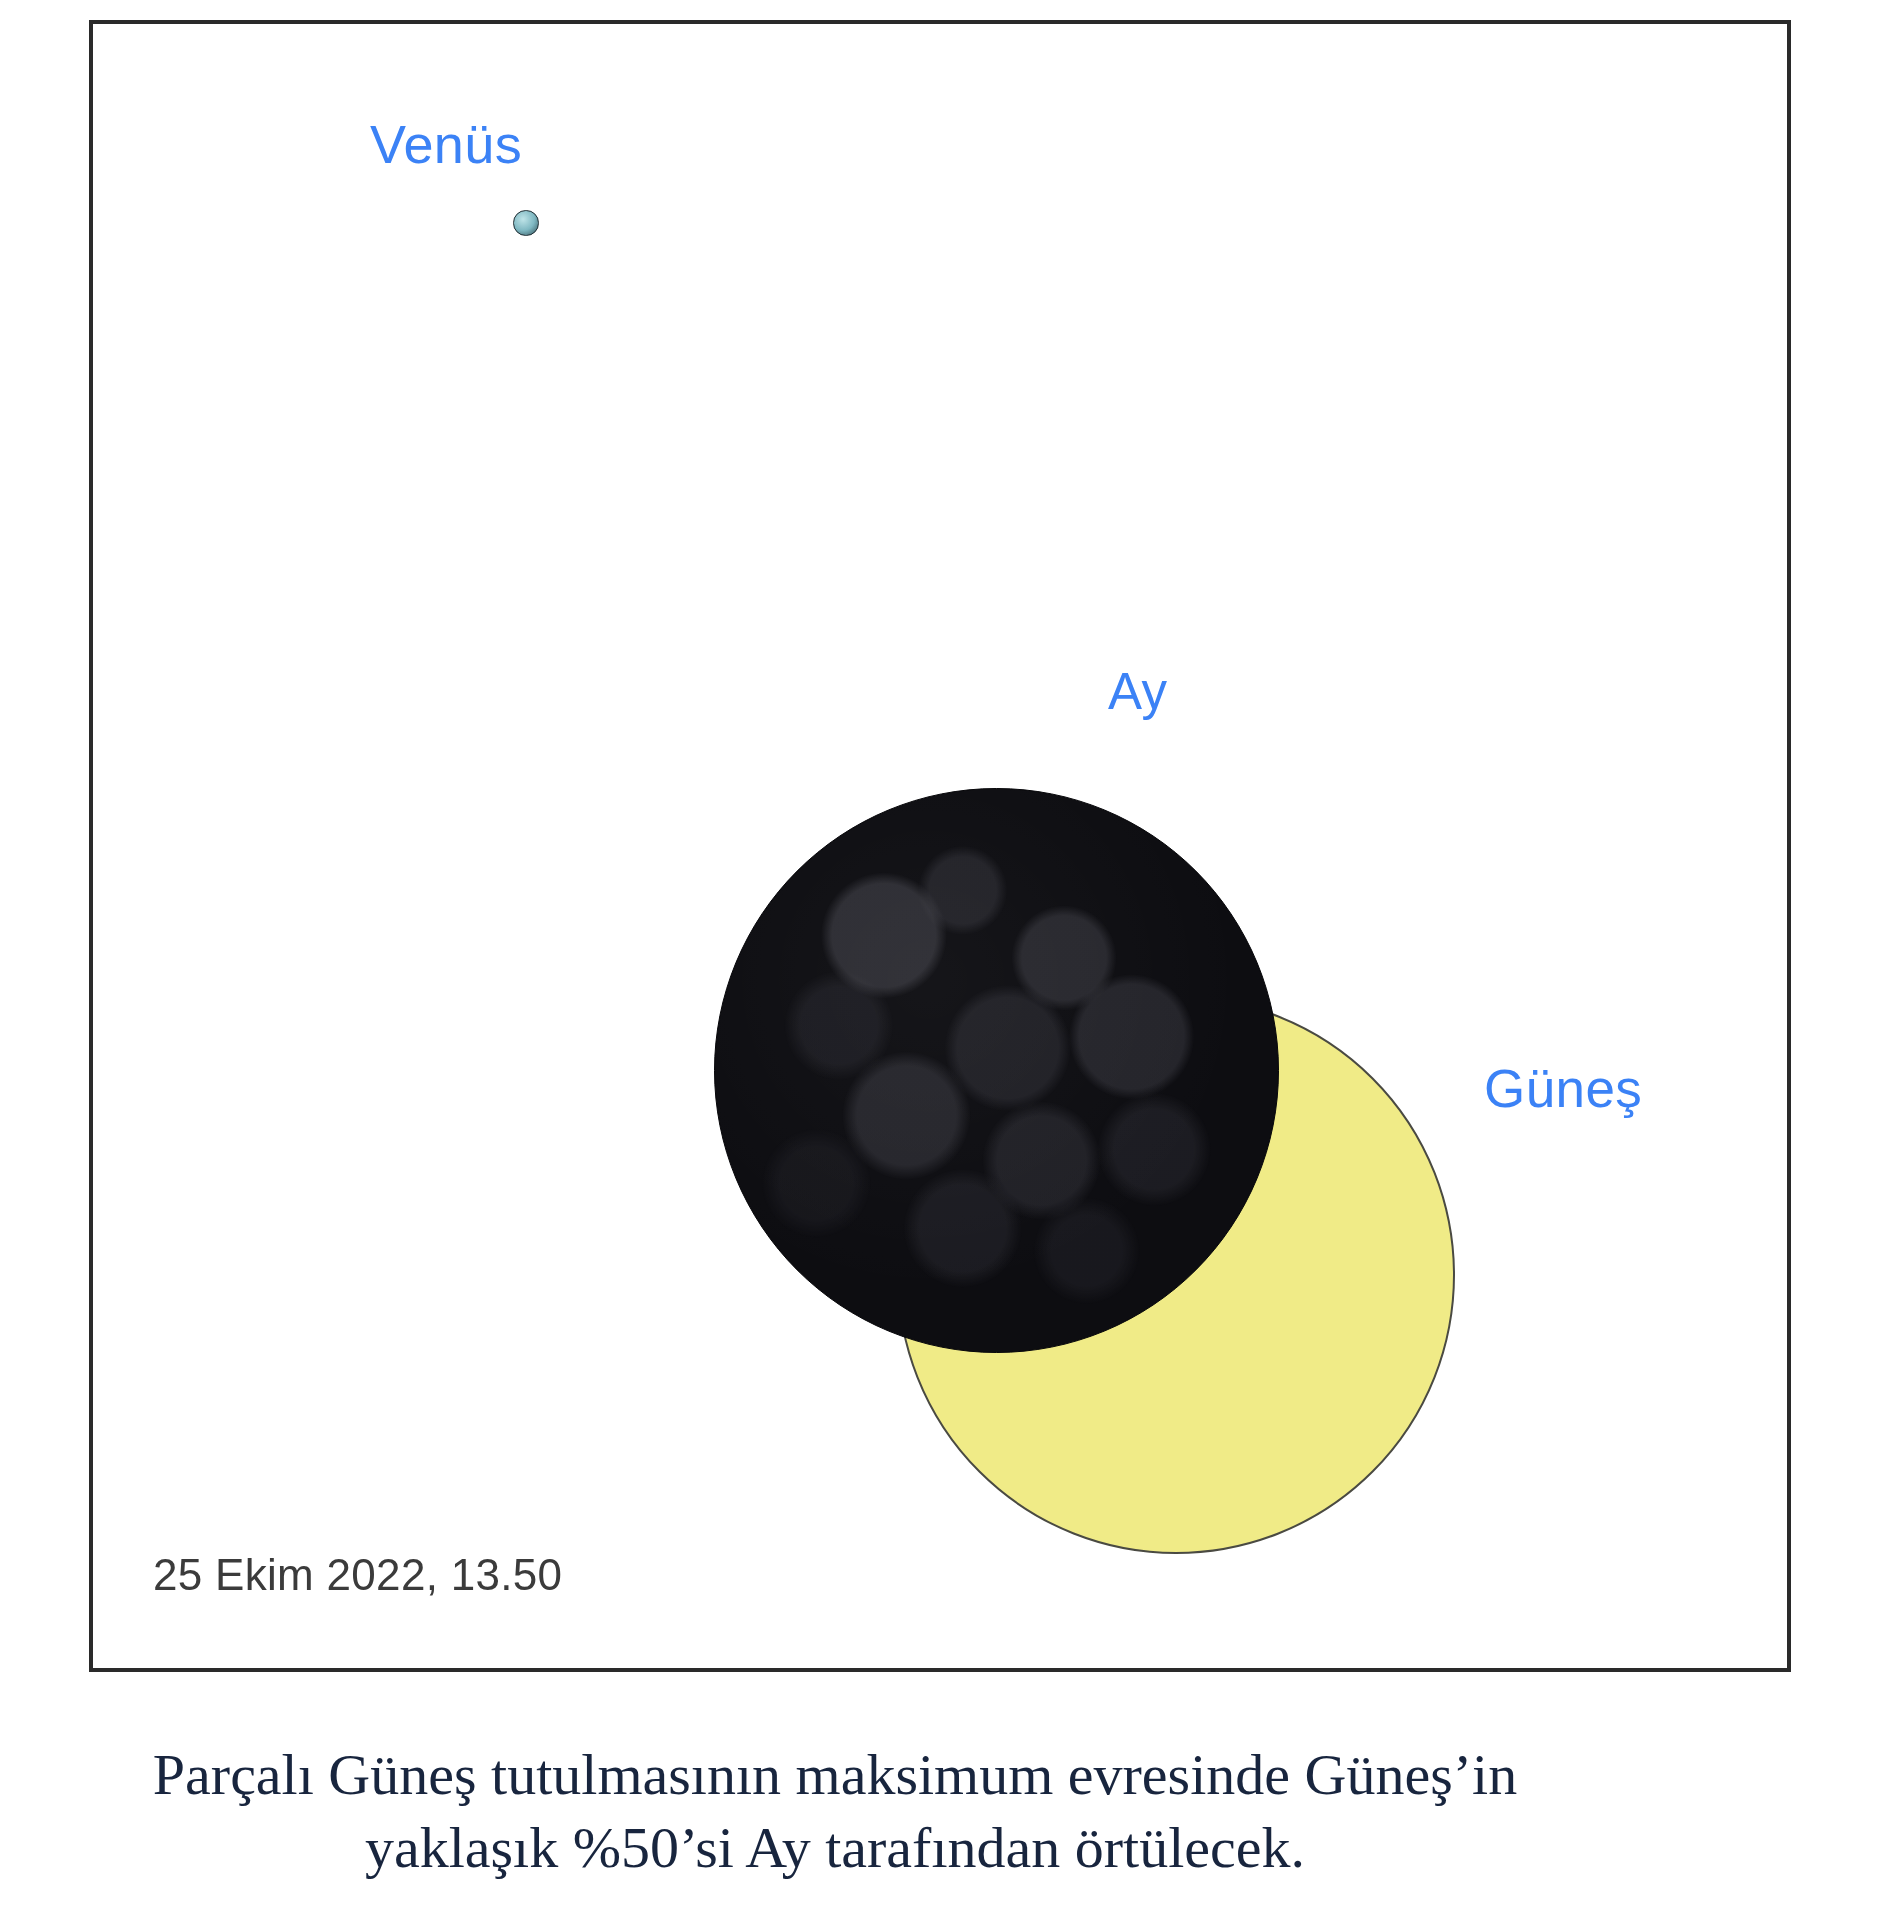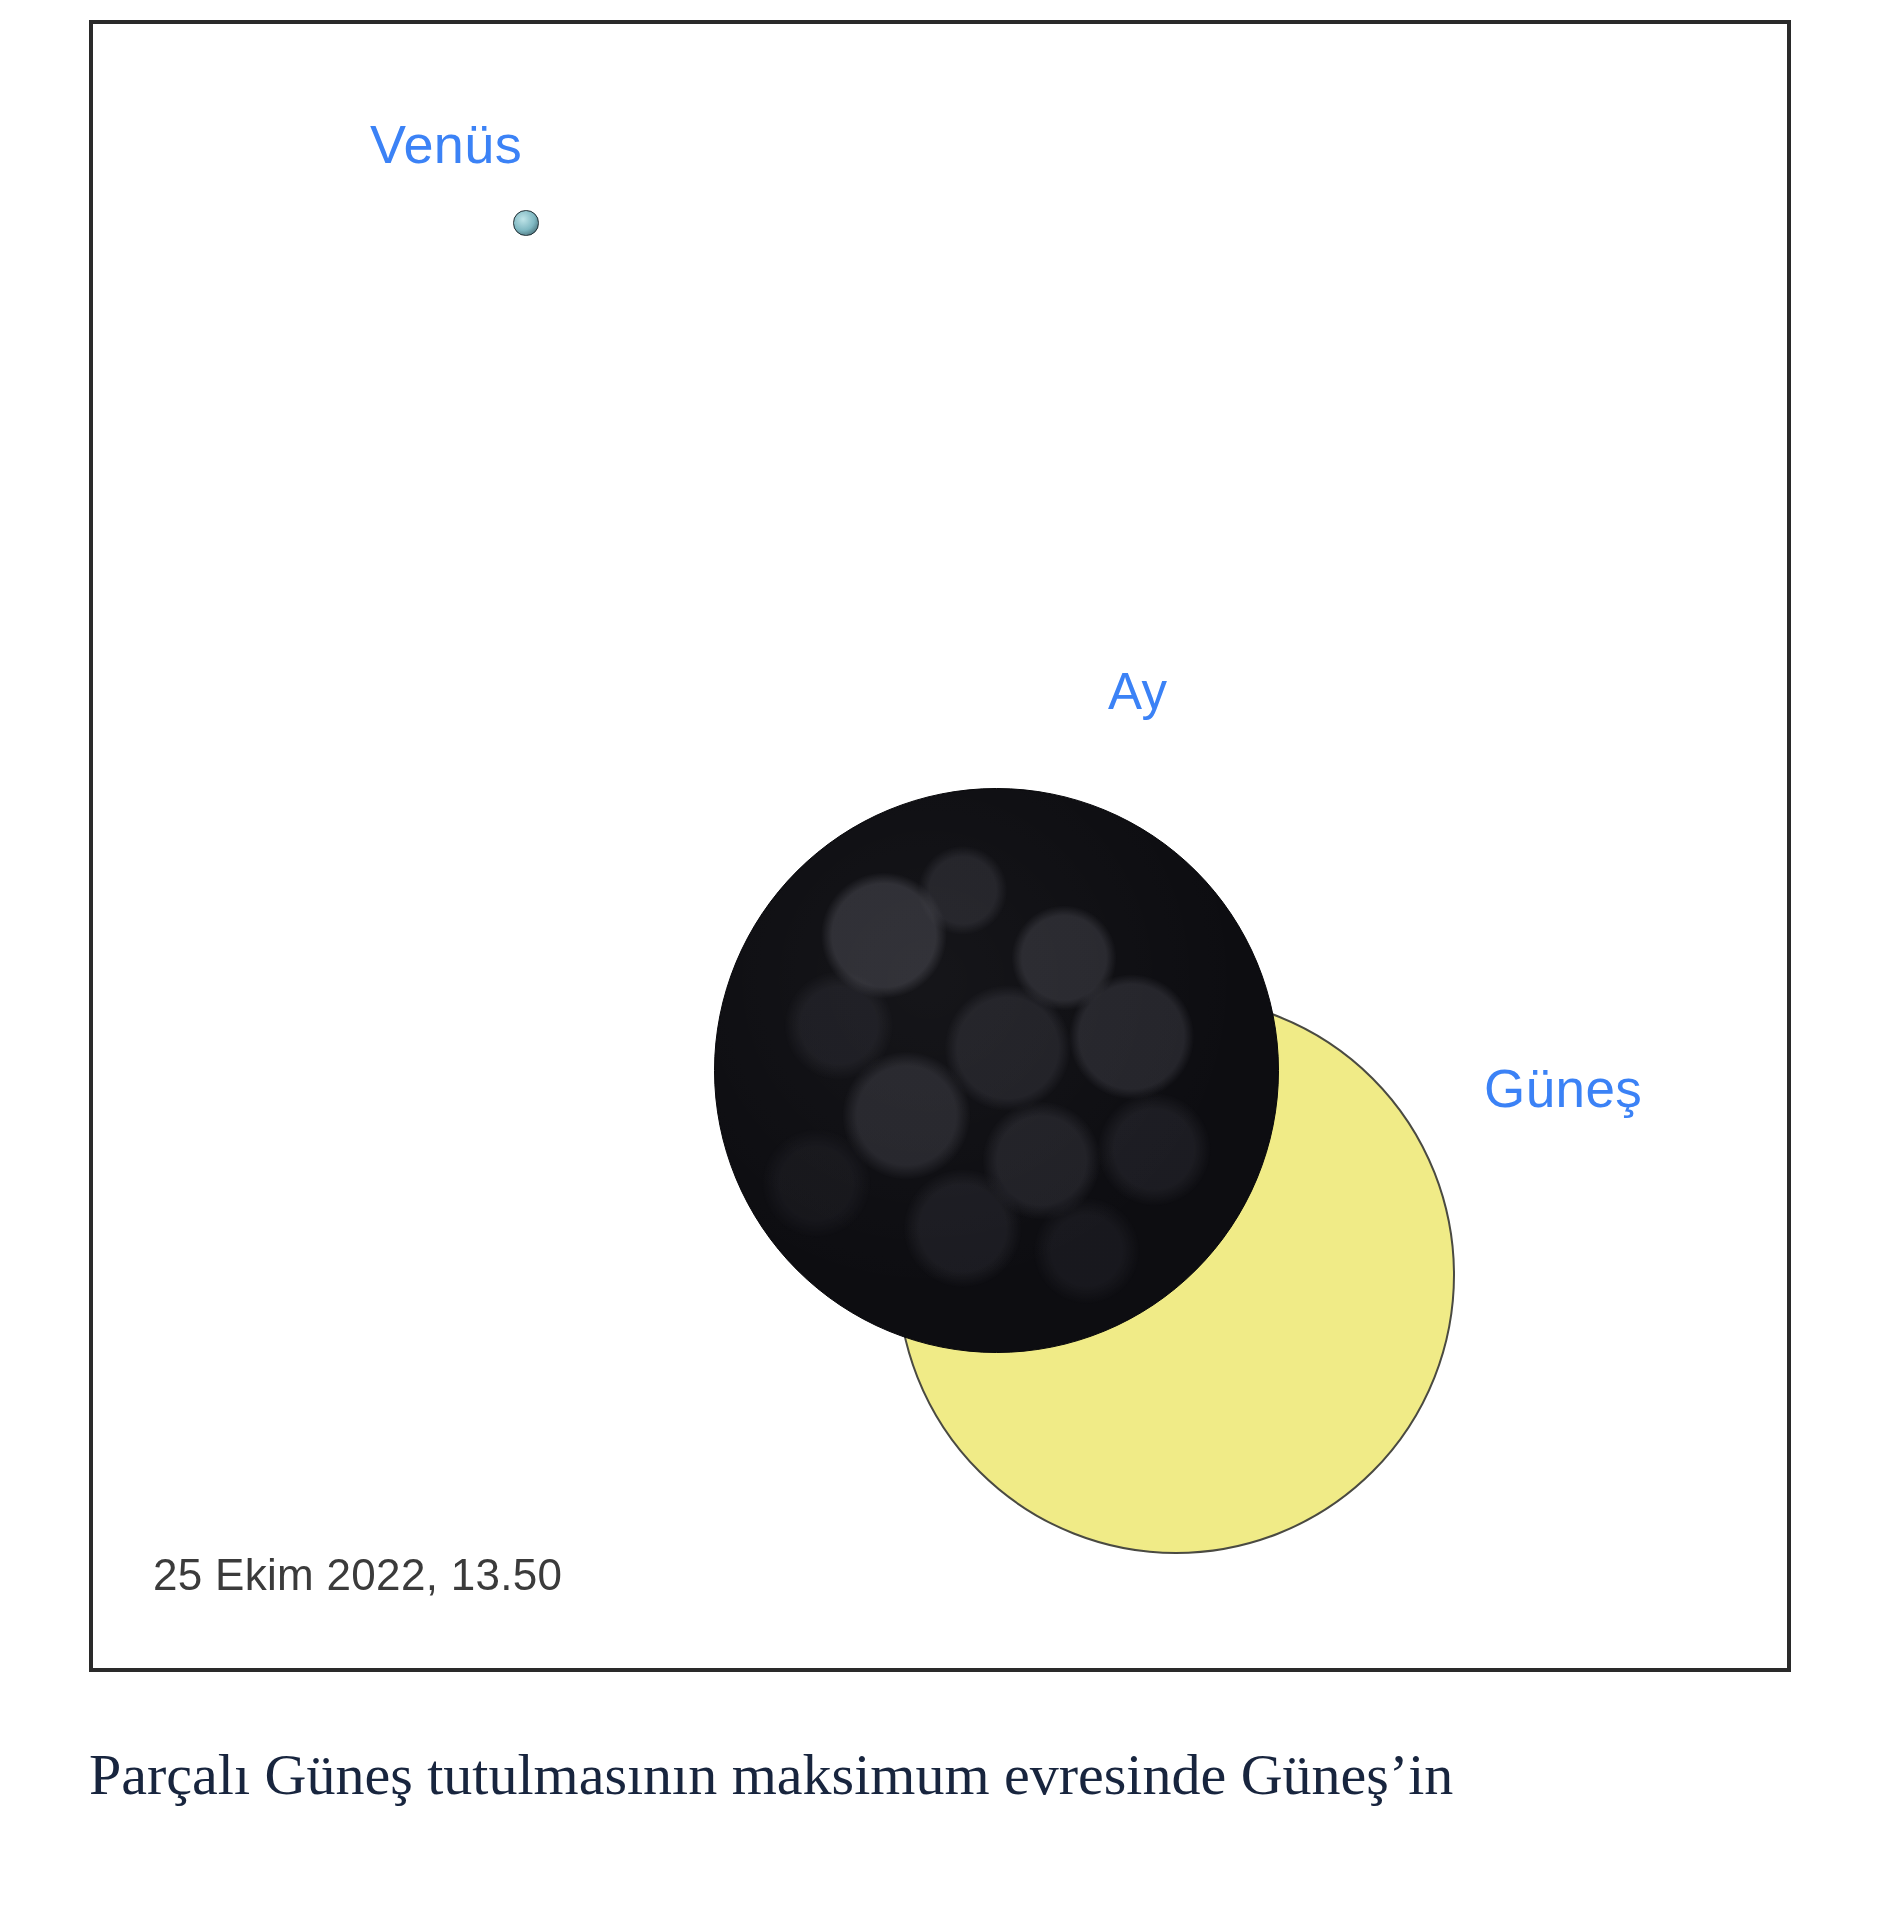--- a/index.html
+++ b/index.html
@@ -170,20 +170,21 @@
     width: 1492px;
     color: #18253e;
     font-family: "Liberation Serif", serif;
     font-size: 58px;
     line-height: 1.26;
     font-weight: 400;
   }
   #caption .cap-line {
     display: block;
     white-space: nowrap;
+    text-align: center;
   }
 </style>
 </head>
 <body>
 
 <div id="page">
 
   <div id="figure-frame">
 
     <div id="sky">
@@ -206,16 +207,17 @@
 
       <div class="sky-label" id="label-gunes">Güneş</div>
 
       <div id="label-date">25 Ekim 2022, 13.50</div>
 
     </div>
   </div>
 
   <div id="caption">
     <span class="cap-line">Parçalı Güneş tutulmasının maksimum evresinde Güneş’in</span>
+    <span class="cap-line">yaklaşık %50’si Ay tarafından örtülecek.</span>
   </div>
 
 </div>
 
 
 </body></html>

